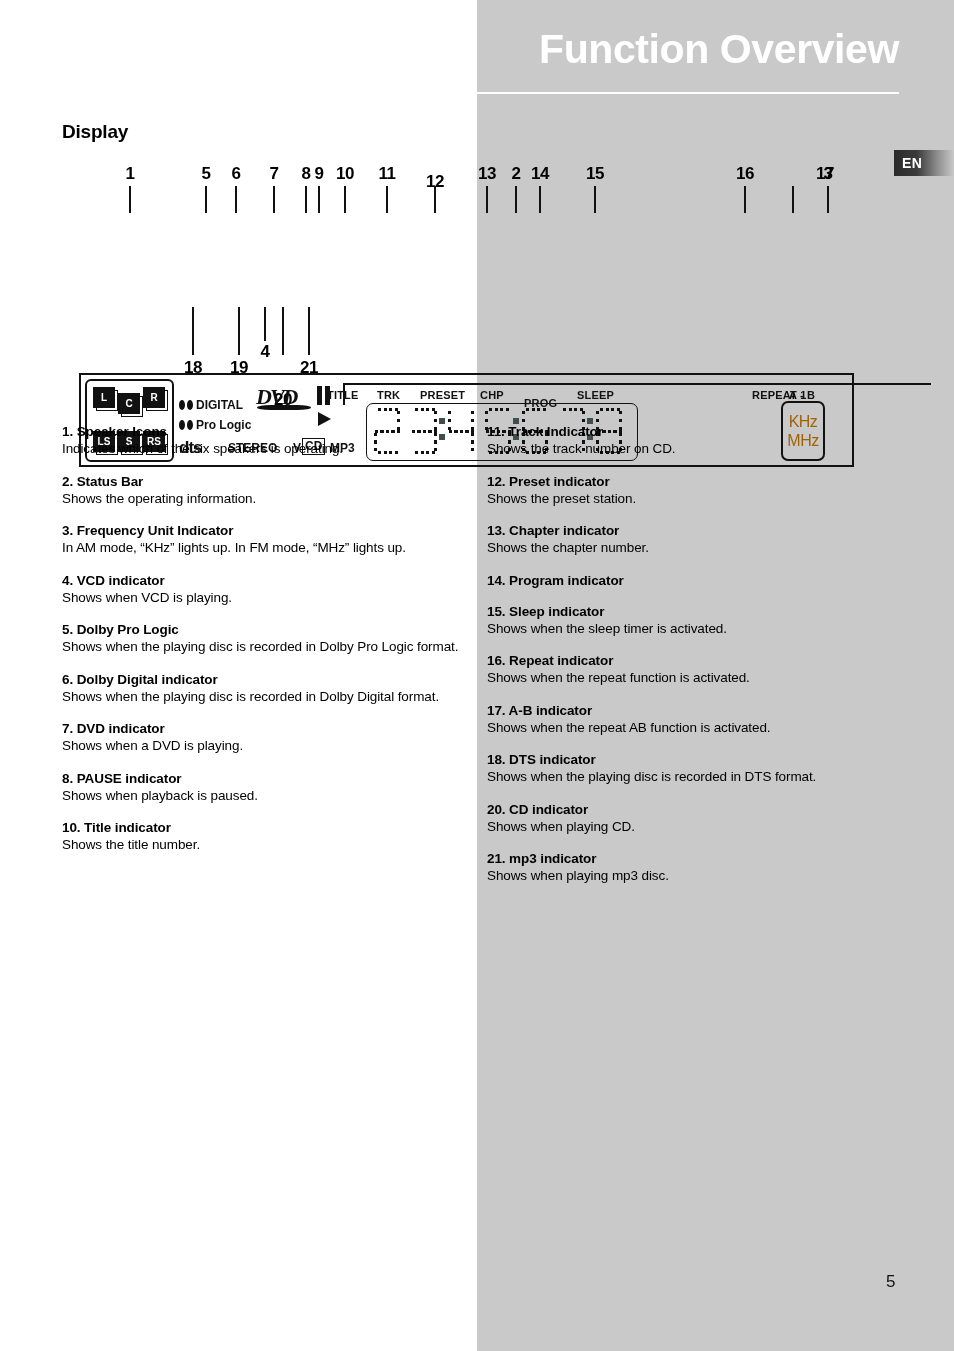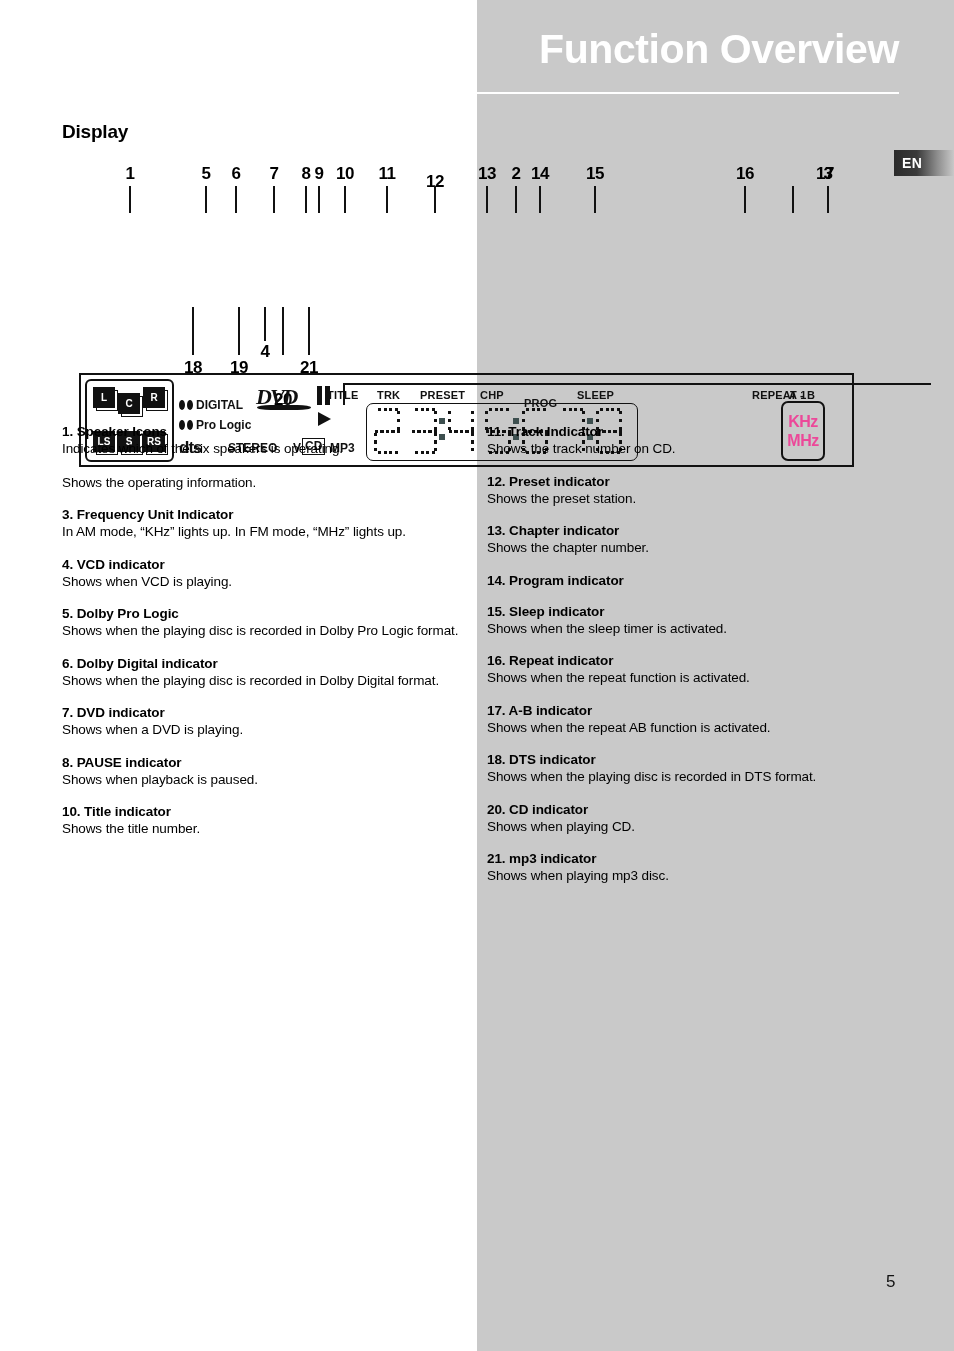--- a/index.html
+++ b/index.html
@@ -132,21 +132,21 @@
     border:1.5px solid #111; border-radius:7px;
   }
   .digit { position:absolute; top:4px; width:42px; height:50px; }
   
   #khz-box {
     position:absolute; left:700px; top:26px; width:44px; height:60px;
     border:2px solid #111; border-radius:7px;
     display:flex; flex-direction:column; align-items:center;
     justify-content:center; gap:1px;
   }
-  #khz-box div { font-size:16px; font-weight:bold; letter-spacing:-0.5px; color:#ec4899; }
+  #khz-box div { font-size:16px; font-weight:normal; letter-spacing:-0.5px; color:#a16207; }
   
   .col { position:absolute; top:424px; width:400px; }
   #col-left { left:62px; }
   #col-right { left:487px; }
   .entry { margin-bottom:16px; }
   .entry h3 {
     margin:0 0 1px 0; font-size:13.5px; font-weight:bold; letter-spacing:-0.1px;
   }
   .entry p {
     margin:0; font-size:13.5px; line-height:17.5px; letter-spacing:-0.1px;
@@ -445,20 +445,21 @@
     </div>
   </div>
 </div>
 
 <div class="col" id="col-left">
     <div class="entry">
       <h3>1. Speaker Icons</h3>
       <p>Indicates which of the six speakers is operating.</p>
     </div>
     <div class="entry">
+      <h3>2. Status Bar</h3>
       <p>Shows the operating information.</p>
     </div>
     <div class="entry">
       <h3>3. Frequency Unit Indicator</h3>
       <p>In AM mode, “KHz” lights up. In FM mode, “MHz” lights up.</p>
     </div>
     <div class="entry">
       <h3>4. VCD indicator</h3>
       <p>Shows when VCD is playing.</p>
     </div>

